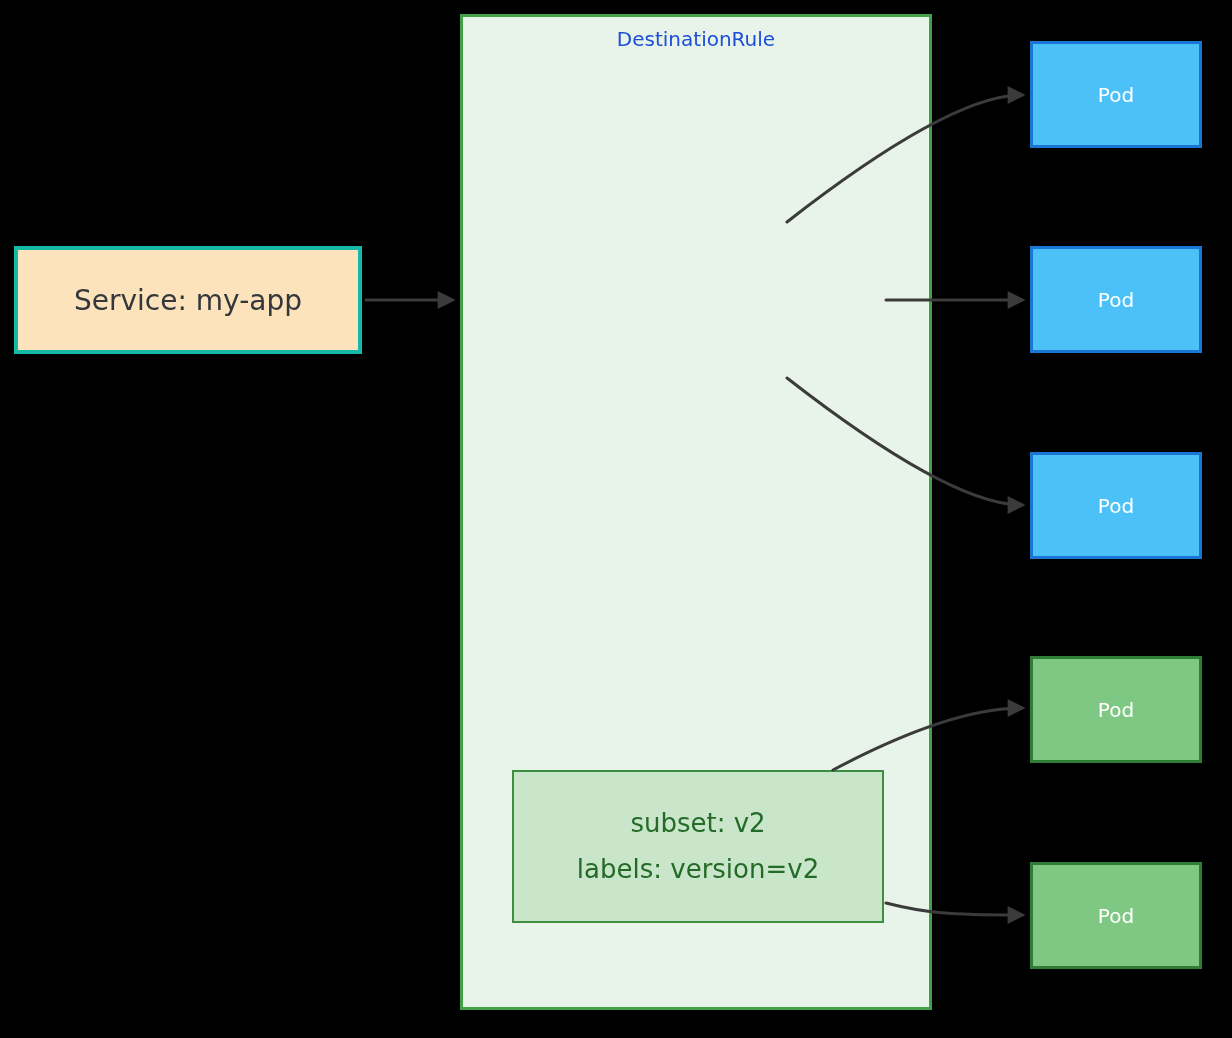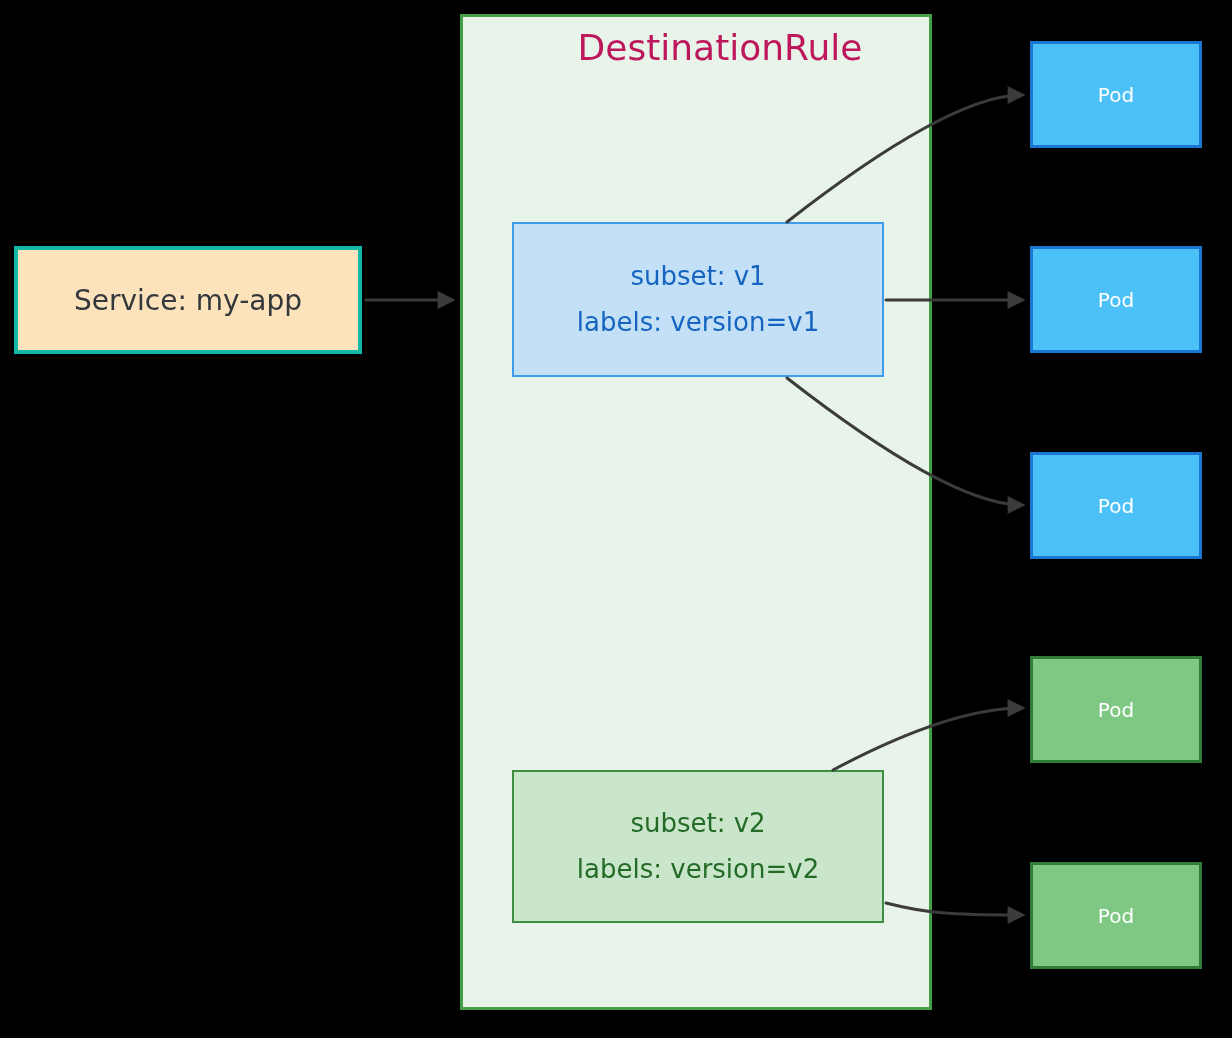--- a/index.html
+++ b/index.html
@@ -33,23 +33,22 @@
     position: absolute;
     left: 460px; top: 14px; width: 472px; height: 996px;
     background: #E8F4E9;
     border: 3px solid #43A047;
     box-sizing: border-box;
   }
   .dr-title {
     position: absolute;
     left: 0; top: 10px; width: 100%;
     text-align: center;
-    color: #be185d;
-    font-size: 36px;
-    padding-left: 24px;
+    color: #1d4ed8;
+    font-size: 20px;
   }
   .subset {
     flex-direction: column;
     gap: 14px;
     left: 512px; width: 372px; height: 155px;
     font-size: 26px;
     line-height: 1.2;
   }
   .subset-v1 {
     top: 222px;
@@ -94,24 +93,20 @@
 <div class="canvas">
 
   <div class="dr-container">
     <div class="dr-title">DestinationRule</div>
   </div>
 
   <div class="node service-box">
     <span>Service: my-app</span>
   </div>
 
-  <div class="node subset subset-v1">
-    <div>subset: v1</div>
-    <div>labels: version=v1</div>
-  </div>
 
   <div class="node subset subset-v2">
     <div>subset: v2</div>
     <div>labels: version=v2</div>
   </div>
 
   <div class="node pod pod-blue pod-1">
     <span>Pod</span>
   </div>
   <div class="node pod pod-blue pod-2">

